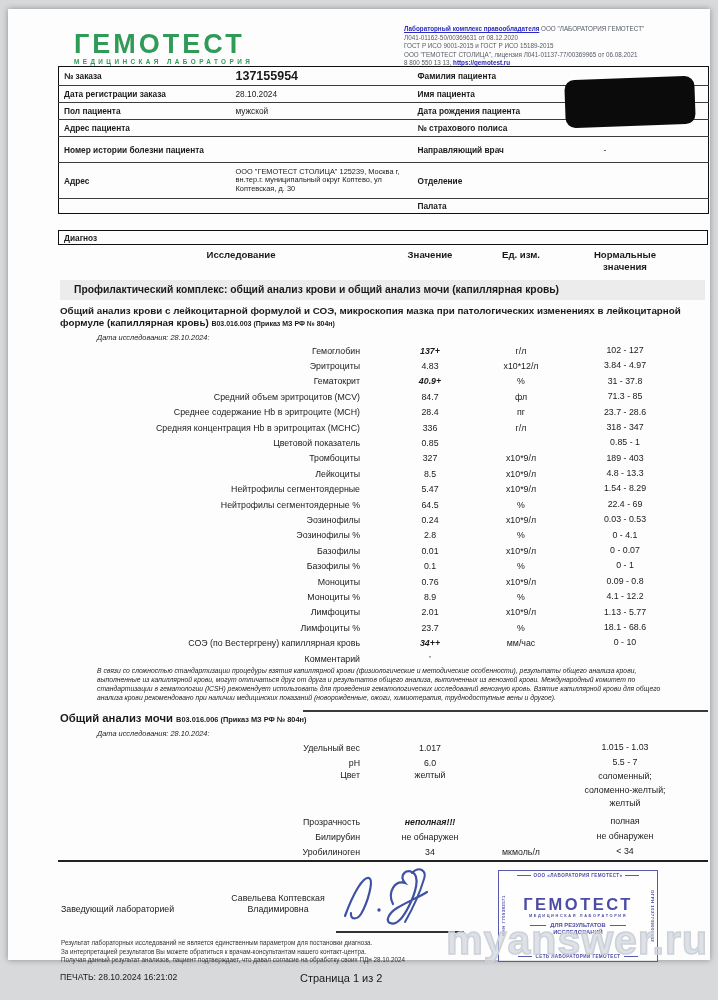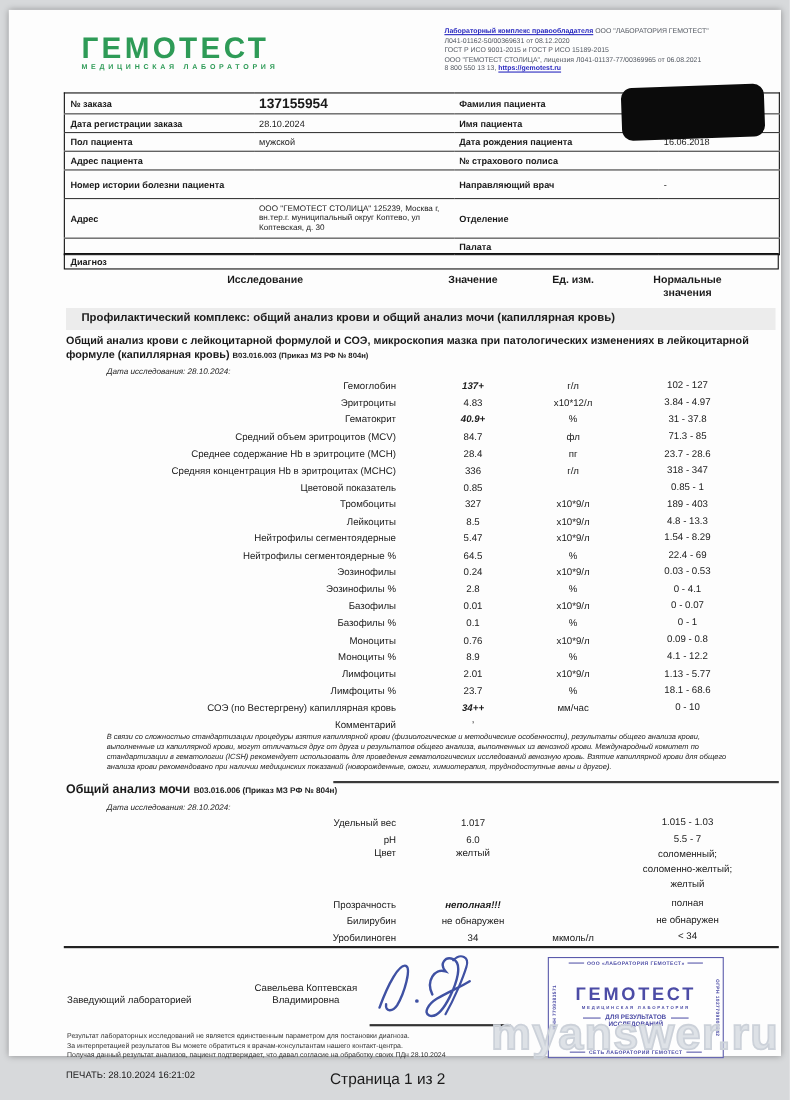--- a/index.html
+++ b/index.html
@@ -8,21 +8,21 @@
   .page { position:absolute; left:8px; top:9px; width:702px; height:951px; background:#fdfdfd; box-shadow:0 0 6px rgba(0,0,0,.35); }
 
   
   .brand { position:absolute; left:66px; top:22px; }
   .brand-logo { font-size:27px; font-weight:bold; letter-spacing:3px; color:#2e9b57; line-height:26px; }
   .brand-tag { font-size:6.4px; font-weight:bold; letter-spacing:3.4px; color:#2e9b57; margin-top:1px; }
   .reg-info { position:absolute; left:396px; top:16px; width:300px; font-size:6.3px; line-height:8.6px; color:#555a63; }
   .reg-info a, .lnk { color:#2a2ac0; font-weight:bold; text-decoration:underline; }
 
   
-  .ptable { position:absolute; left:50px; top:75px; width:650px; border-collapse:collapse; border:1.6px solid #111; font-size:8.3px; table-layout:fixed; }
+  .ptable { position:absolute; left:50px; top:57px; width:650px; border-collapse:collapse; border:1.6px solid #111; font-size:8.3px; table-layout:fixed; }
   .ptable td { border-top:1px solid #3c3c3c; padding:2px 5px; vertical-align:middle; line-height:10px; }
   .ptable tr:first-child td { border-top:none; }
   .ptable td.lbl { font-weight:bold; }
   .ptable .order-num { font-size:12.5px; font-weight:bold; }
   .ptable .addr { font-size:7.4px; line-height:8.6px; }
   .c1{width:172px;} .c2{width:182px;} .c3{width:186px;} .c4{width:110px;}
   .redaction { position:absolute; left:557px; top:69px; width:130px; height:48px; background:#0b0b0b; border-radius:10px; transform:rotate(-2deg); }
 
   .diag-box { position:absolute; left:50px; top:221px; width:650px; height:15px; border:1.6px solid #111; font-size:8.3px; font-weight:bold; padding:2px 5px; }
 
@@ -71,21 +71,21 @@
   .stamp-tag { font-size:3.9px; font-weight:bold; letter-spacing:1.6px; margin-top:1px; }
   .stamp-purpose { margin-top:4px; font-size:5.8px; font-weight:bold; line-height:7px; display:flex; align-items:center; justify-content:center; gap:4px; }
   .stamp-purpose .dash { width:16px; height:1.2px; background:#5a5aab; }
   .stamp-p2 { font-size:5.8px; font-weight:bold; }
   .stamp-side { position:absolute; top:10px; bottom:10px; width:7px; font-size:4.4px; font-weight:bold; letter-spacing:.4px; display:flex; align-items:center; justify-content:center; }
   .stamp-left { left:-1px; transform:rotate(180deg); writing-mode:vertical-rl; }
   .stamp-right { right:-1px; writing-mode:vertical-rl; }
 
   .disclaimer { position:absolute; left:53px; top:930px; width:430px; font-size:6.3px; line-height:8.7px; color:#333; }
   .print-line { position:absolute; left:52px; top:963px; font-size:8.6px; }
-  .page-num { position:absolute; left:292px; top:963px; font-size:14px; }
+  .page-num { position:absolute; left:292px; top:963px; font-size:11px; }
 
   .watermark { position:absolute; right:2px; bottom:-4px; font-size:41px; font-weight:800; letter-spacing:1px; color:rgba(205,210,218,.65); -webkit-text-stroke:1.6px #ccd1d9; paint-order:stroke; }
 </style>
 </head>
 <body>
 
 <div class="page">
 
   <div class="brand">
     <div class="brand-logo">ГЕМОТЕСТ</div>

